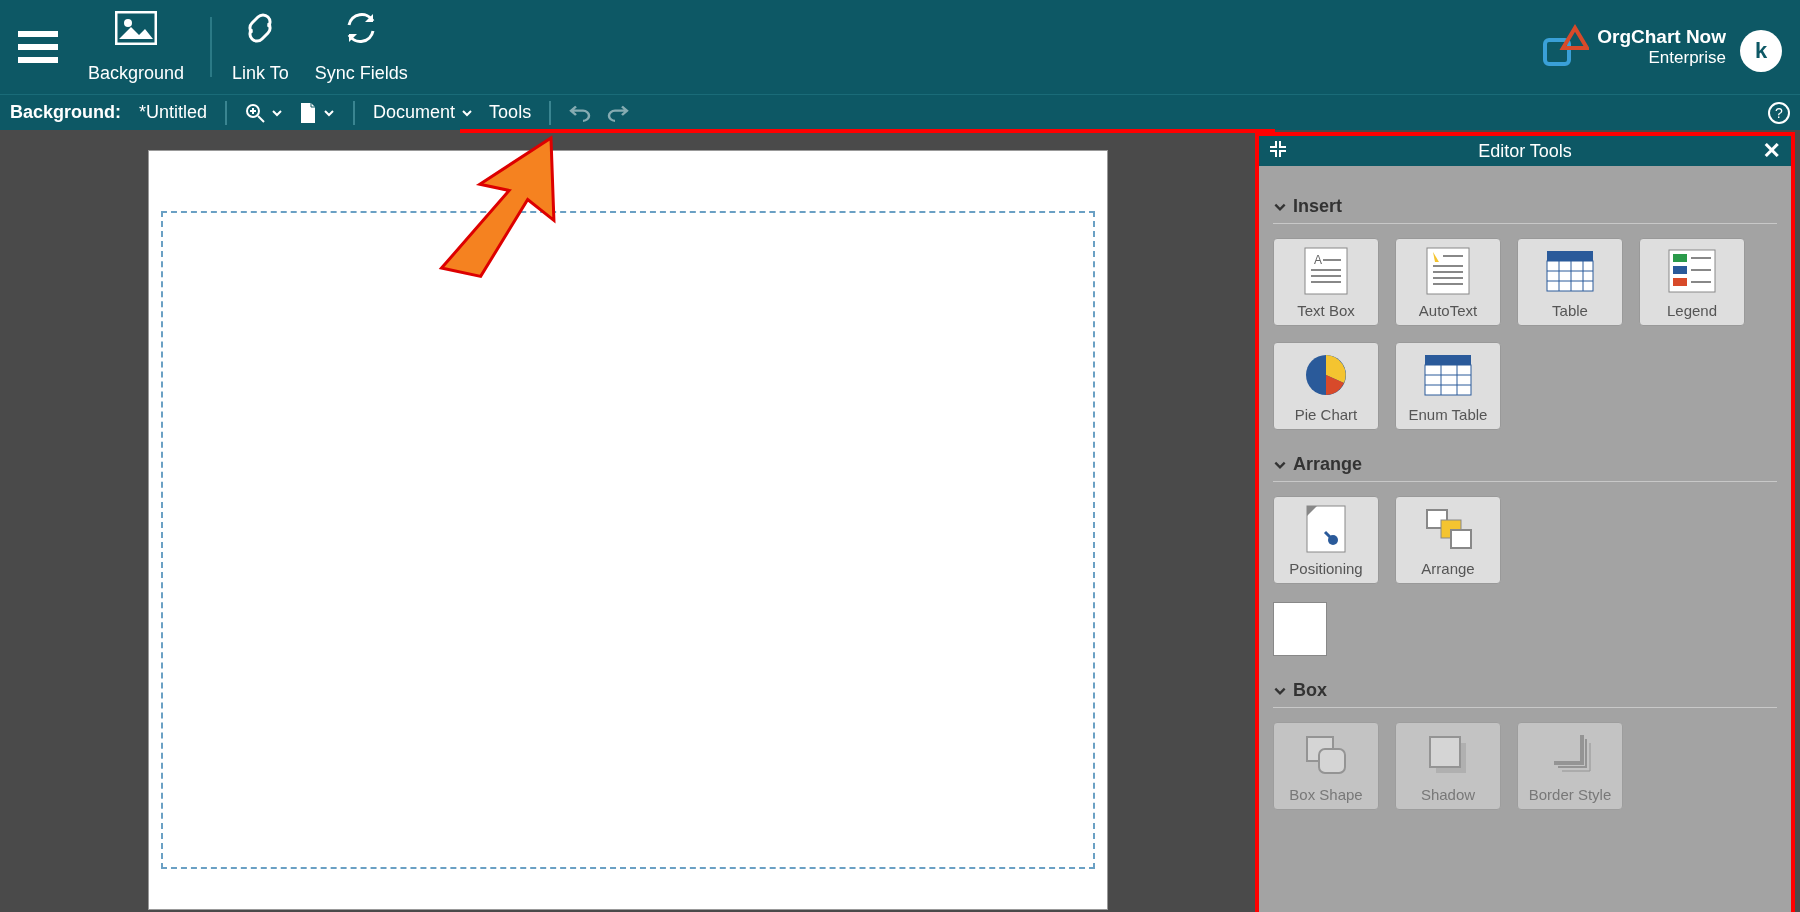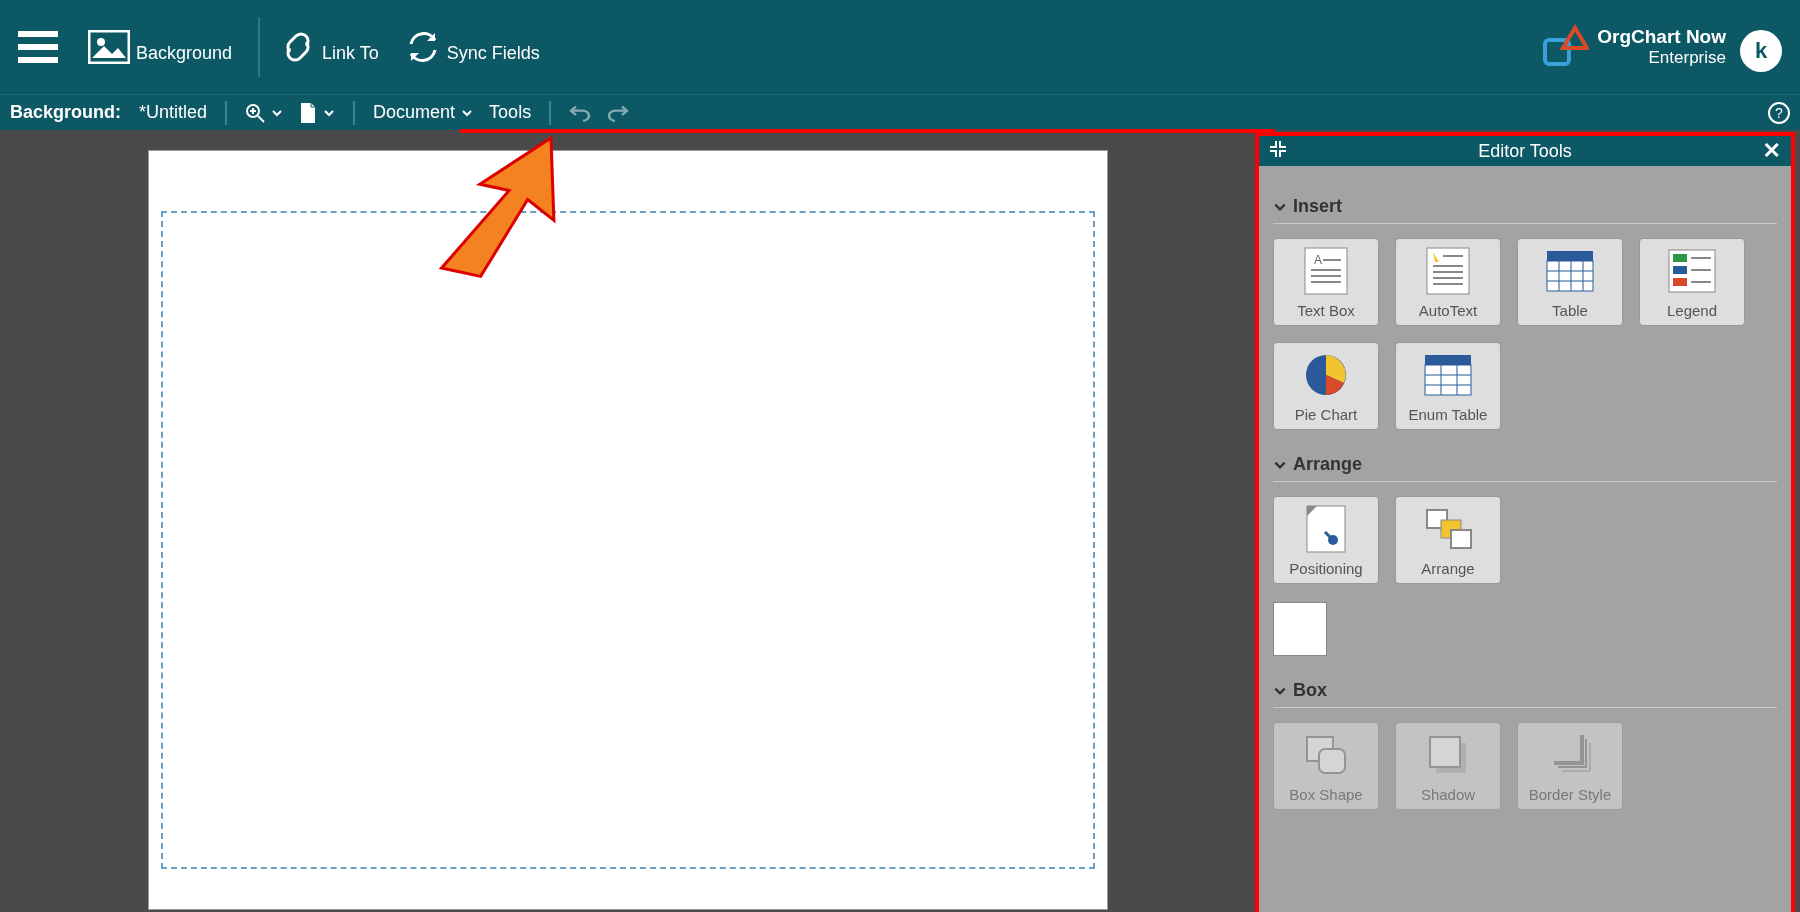--- a/index.html
+++ b/index.html
@@ -2,21 +2,21 @@
 <html><head>
 <meta charset="utf-8">
 <style>
 * { box-sizing: border-box; margin: 0; padding: 0; }
 body { font-family: Arial, sans-serif; background: #4a4a4a; overflow: hidden; width: 1800px; height: 912px; position: relative; }
 
 
 .top-bar { background: #0d5865; height: 94px; display: flex; align-items: center; color: #fff; padding: 0 18px; }
 .hamburger { display: flex; flex-direction: column; gap: 7px; margin-right: 30px; cursor: pointer; }
 .hamburger div { width: 40px; height: 6px; background: #fff; }
-.top-item { display: flex; align-items: flex-end; gap: 6px; margin-right: 26px; cursor: pointer; }
+.top-item { display: flex; flex-direction: column; align-items: center; gap: 18px; margin-right: 26px; cursor: pointer; }
 .top-item .lbl { font-size: 18px; }
 .vdiv { width: 2px; height: 60px; background: #2b7a86; margin: 0 20px 0 0; }
 .top-right { margin-left: auto; display: flex; align-items: flex-end; gap: 14px; }
 .brand { display: flex; align-items: center; gap: 8px; }
 .brand-text { display: flex; flex-direction: column; align-items: flex-end; }
 .brand-text .line1 { font-weight: bold; font-size: 19px; }
 .brand-text .line2 { font-size: 17px; }
 .avatar { width: 42px; height: 42px; background: #fff; border-radius: 50%; display: flex; align-items: center; justify-content: center; color: #0d5865; font-weight: bold; font-size: 22px; }
 
 

